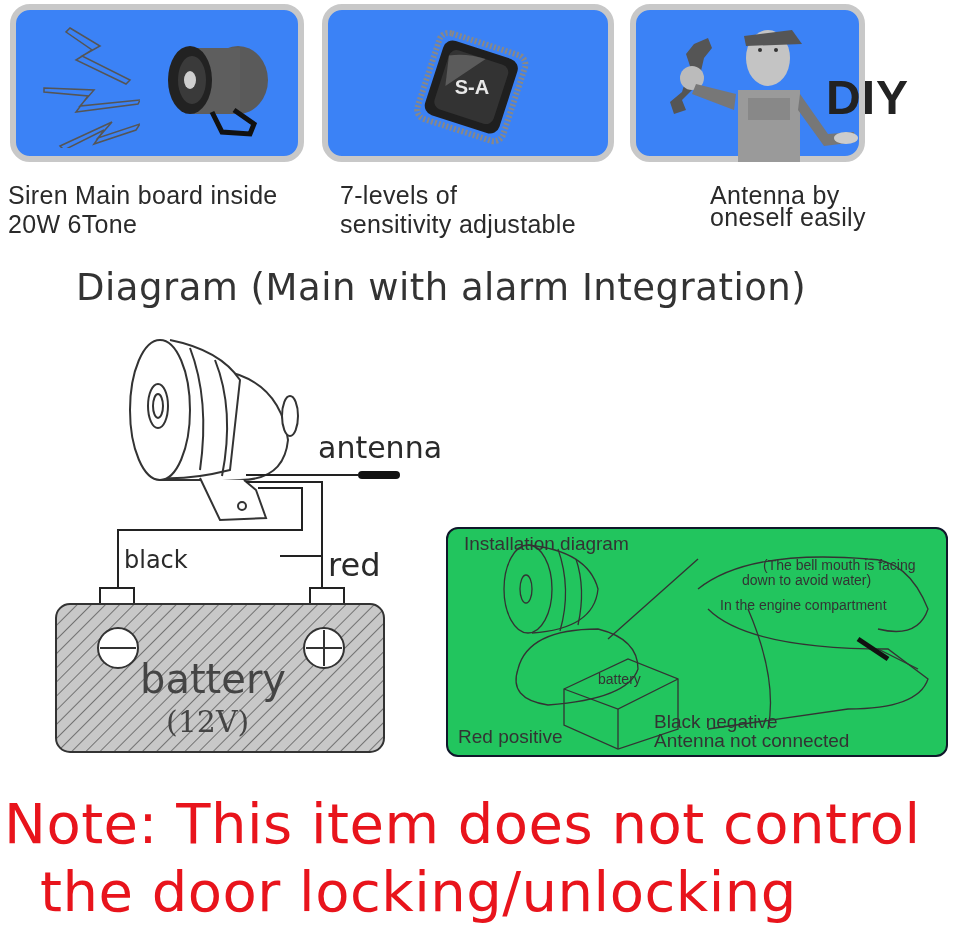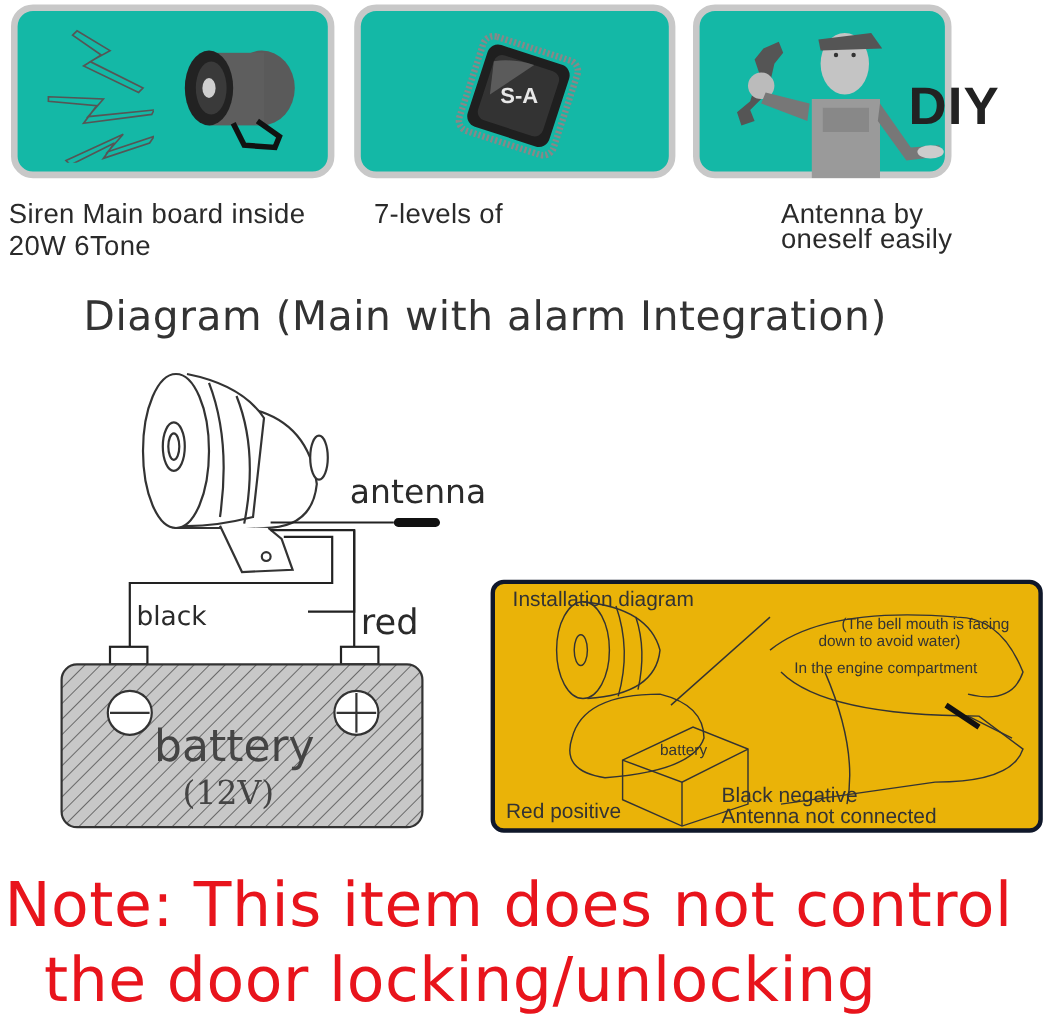--- a/index.html
+++ b/index.html
@@ -1,22 +1,22 @@
 <!DOCTYPE html>
 <html><head>
   <meta charset="utf-8">
   <style>
     html, body { margin: 0; padding: 0; background: #ffffff; }
     body { width: 956px; height: 937px; position: relative; overflow: hidden; font-family: "DejaVu Sans", sans-serif; color: #222; }
     .abs { position: absolute; }
-    .card { position: absolute; border: 6px solid #c8c8c8; border-radius: 20px; background: #14b8a6; box-sizing: border-box; }
+    .card { position: absolute; border: 6px solid #c8c8c8; border-radius: 20px; background: #3b82f6; box-sizing: border-box; }
     .caption { position: absolute; font-family: Liberation Sans, sans-serif; font-size: 25px; line-height: 27px; color: #2a2a2a; letter-spacing: 0.3px; }
     .heading { position: absolute; left: 76px; top: 266px; font-family: "DejaVu Sans", sans-serif; font-size: 37px; color: #333; letter-spacing: 0.5px; white-space: nowrap; }
     .label { position: absolute; font-family: "DejaVu Sans", sans-serif; color: #2a2a2a; white-space: nowrap; }
-    .inst-box { position: absolute; left: 446px; top: 527px; width: 502px; height: 230px; border: 4px solid #0f172a; border-radius: 12px; box-sizing: border-box; background: #eab308; }
+    .inst-box { position: absolute; left: 446px; top: 527px; width: 502px; height: 230px; border: 2px solid #0f172a; border-radius: 12px; box-sizing: border-box; background: #22c55e; }
     .inst-text { position: absolute; font-family: "Liberation Sans", sans-serif; color: #333; white-space: nowrap; }
     .note { position: absolute; font-family: "DejaVu Sans", sans-serif; color: #e8141c; font-size: 56px; line-height: 68px; white-space: nowrap; letter-spacing: 0.5px; }
   </style>
 </head>
 <body>
 
 <div class="card" style="left:10px; top:4px; width:294px; height:158px;">
   <svg class="abs" style="left:14px; top:8px;" width="110" height="130" viewBox="0 0 110 130">
     <g fill="none" stroke="#555" stroke-width="1.5">
       <path d="M40 10 L70 28 L52 38 L100 62 L96 66 L46 42 L62 32 L36 14 Z"></path>
@@ -68,20 +68,21 @@
   </svg>
   <span class="abs" style="left:190px; top:60px; font-family:'Liberation Sans', sans-serif; font-weight:bold; font-size:48px; color:#222; letter-spacing:1px;">DIY</span>
 </div>
 
 <div class="caption" style="left:8px; top:182px;">
   <div>Siren Main board inside</div>
   <div style="margin-top:2px;">20W 6Tone</div>
 </div>
 <div class="caption" style="left:340px; top:182px;">
   <div>7-levels of</div>
+  <div style="margin-top:2px;">sensitivity adjustable</div>
 </div>
 <div class="caption" style="left:710px; top:184px; line-height:22px;">
   <div>Antenna by</div>
   <div>oneself easily</div>
 </div>
 
 <div class="heading">Diagram (Main with alarm Integration)</div>
 
 <svg class="abs" style="left:40px; top:330px;" width="420" height="430" viewBox="0 0 420 430">
 

